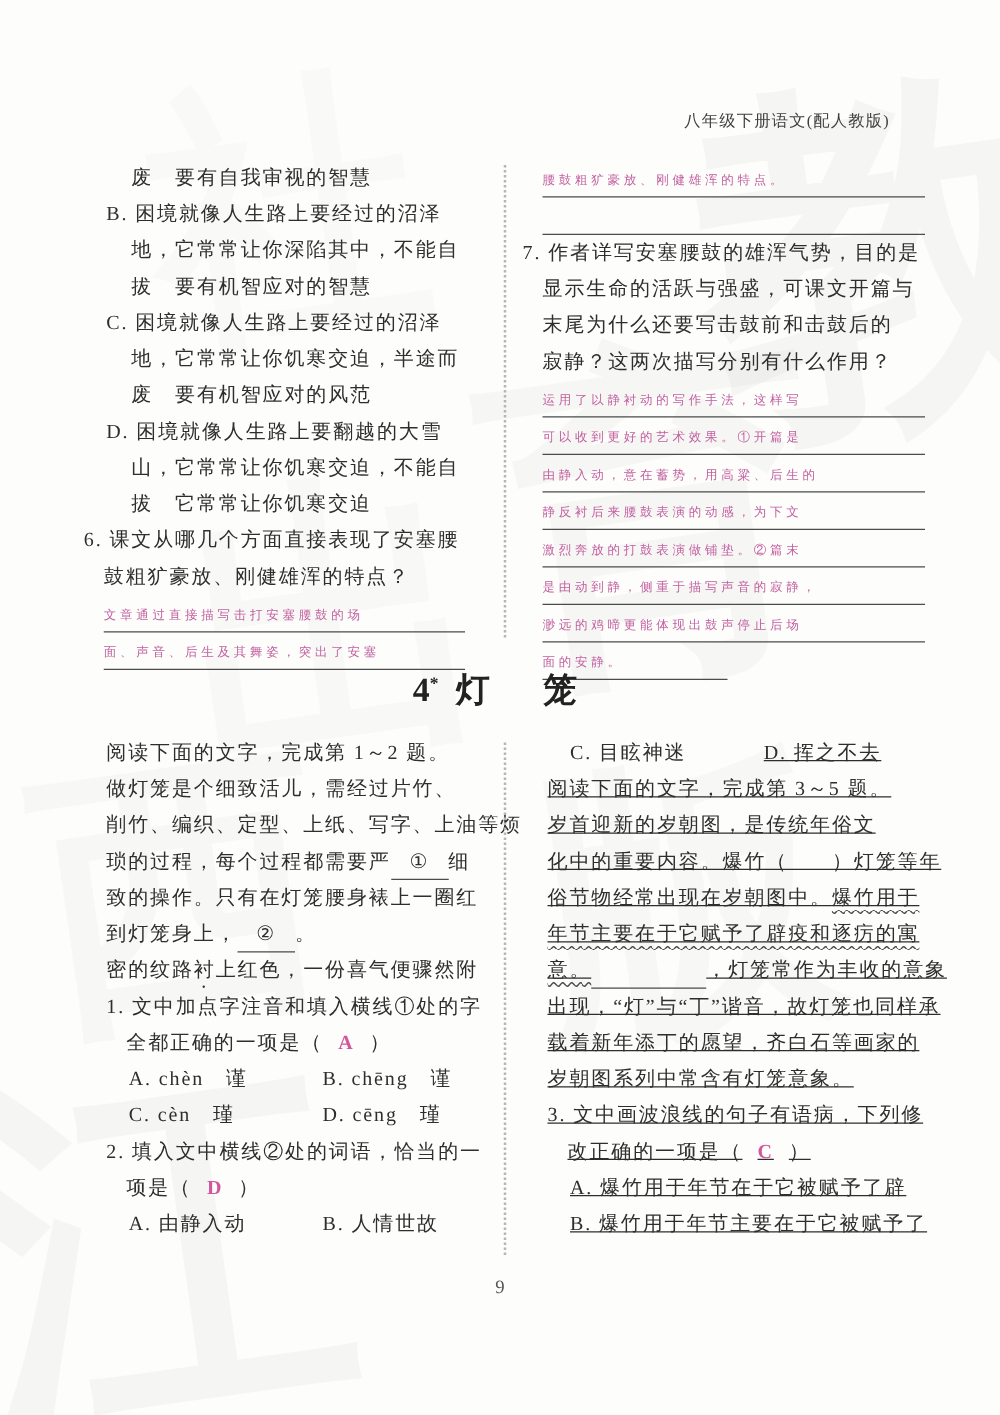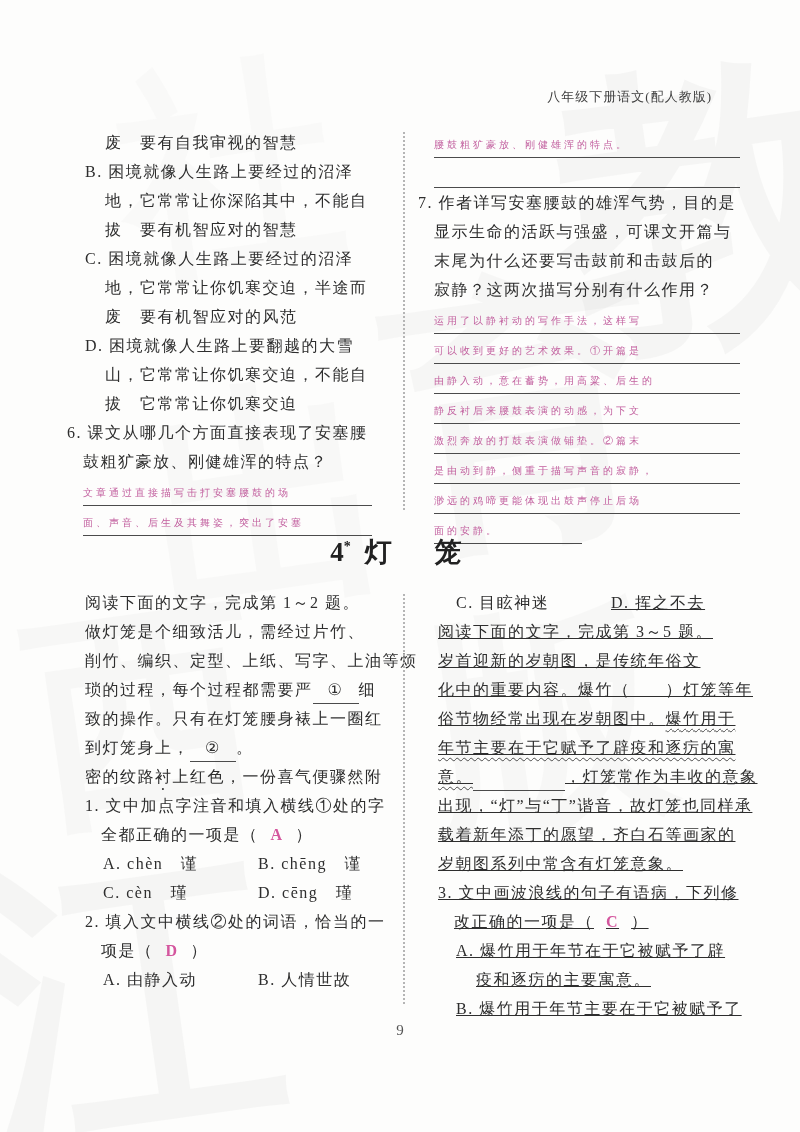--- a/index.html
+++ b/index.html
@@ -127,17 +127,16 @@
     <div class="line q"><span>化中的重要内容。爆竹（　　）灯笼等年</span></div>
     <div class="line q"><span>俗节物经常出现在岁朝图中。</span><span class="wavy">爆竹用于</span></div>
     <div class="line q"><span class="wavy">年节主要在于它赋予了辟疫和逐疠的寓</span></div>
     <div class="line q"><span class="wavy">意。</span><span class="blank" style="width: 92px;"></span><span>，灯笼常作为丰收的意象</span></div>
     <div class="line q"><span>出现，“灯”与“丁”谐音，故灯笼也同样承</span></div>
     <div class="line q"><span>载着新年添丁的愿望，齐白石等画家的</span></div>
     <div class="line q"><span>岁朝图系列中常含有灯笼意象。</span></div>
     <div class="line q"><span>3. 文中画波浪线的句子有语病，下列修</span></div>
     <div class="line cont-q"><span>改正确的一项是（</span><span class="pink-ans">C</span><span>）</span></div>
     <div class="line opt"><span>A. 爆竹用于年节在于它被赋予了辟</span></div>
-    <div class="line cont-opt"><span>疫和逐疠的主要寓意。</span></div>
     <div class="line opt"><span>B. 爆竹用于年节主要在于它被赋予了</span></div>
   </div>
 
 <div class="layer" id="page-number">9</div>
 
 </body></html>

